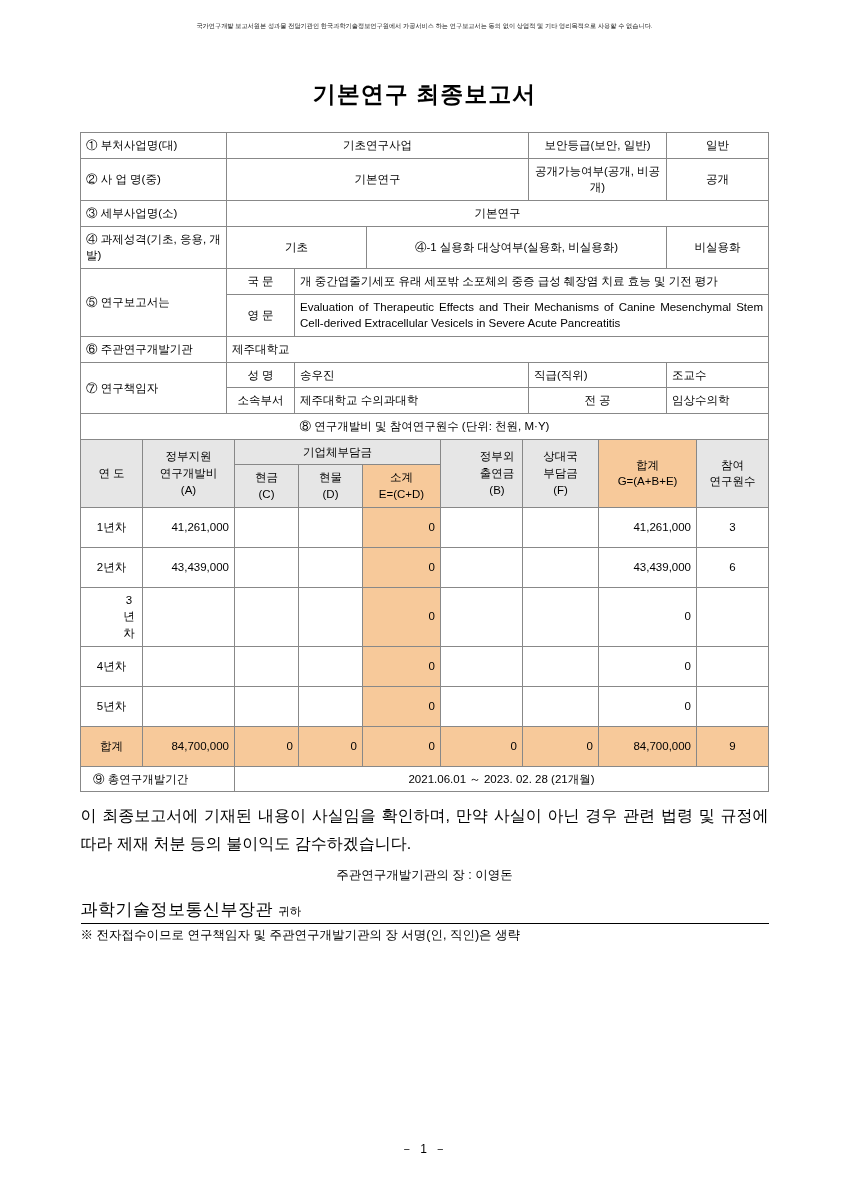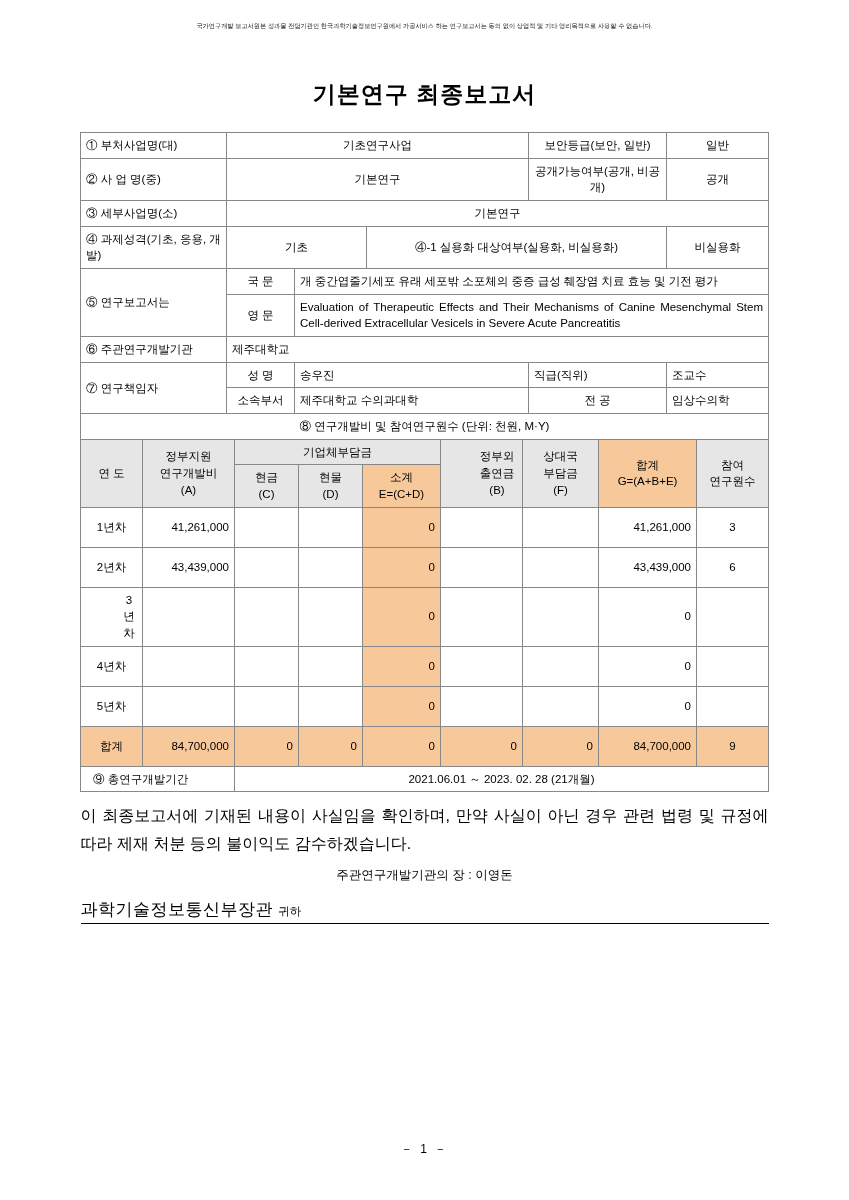--- a/index.html
+++ b/index.html
@@ -341,15 +341,16 @@
 
   <div class="datesign">
     <div class="signline2">주관연구개발기관의 장 : 이영돈</div>
   </div>
 
   <div class="minister">
     <span>과학기술정보통신부장관</span>
     <span class="guiha">귀하</span>
   </div>
   <div class="hr-line"></div>
+  <div class="footnote">※ 전자접수이므로 연구책임자 및 주관연구개발기관의 장 서명(인, 직인)은 생략</div>
 
   <div class="pagenum">－ 1 －</div>
 </div>
 
 </body></html>

